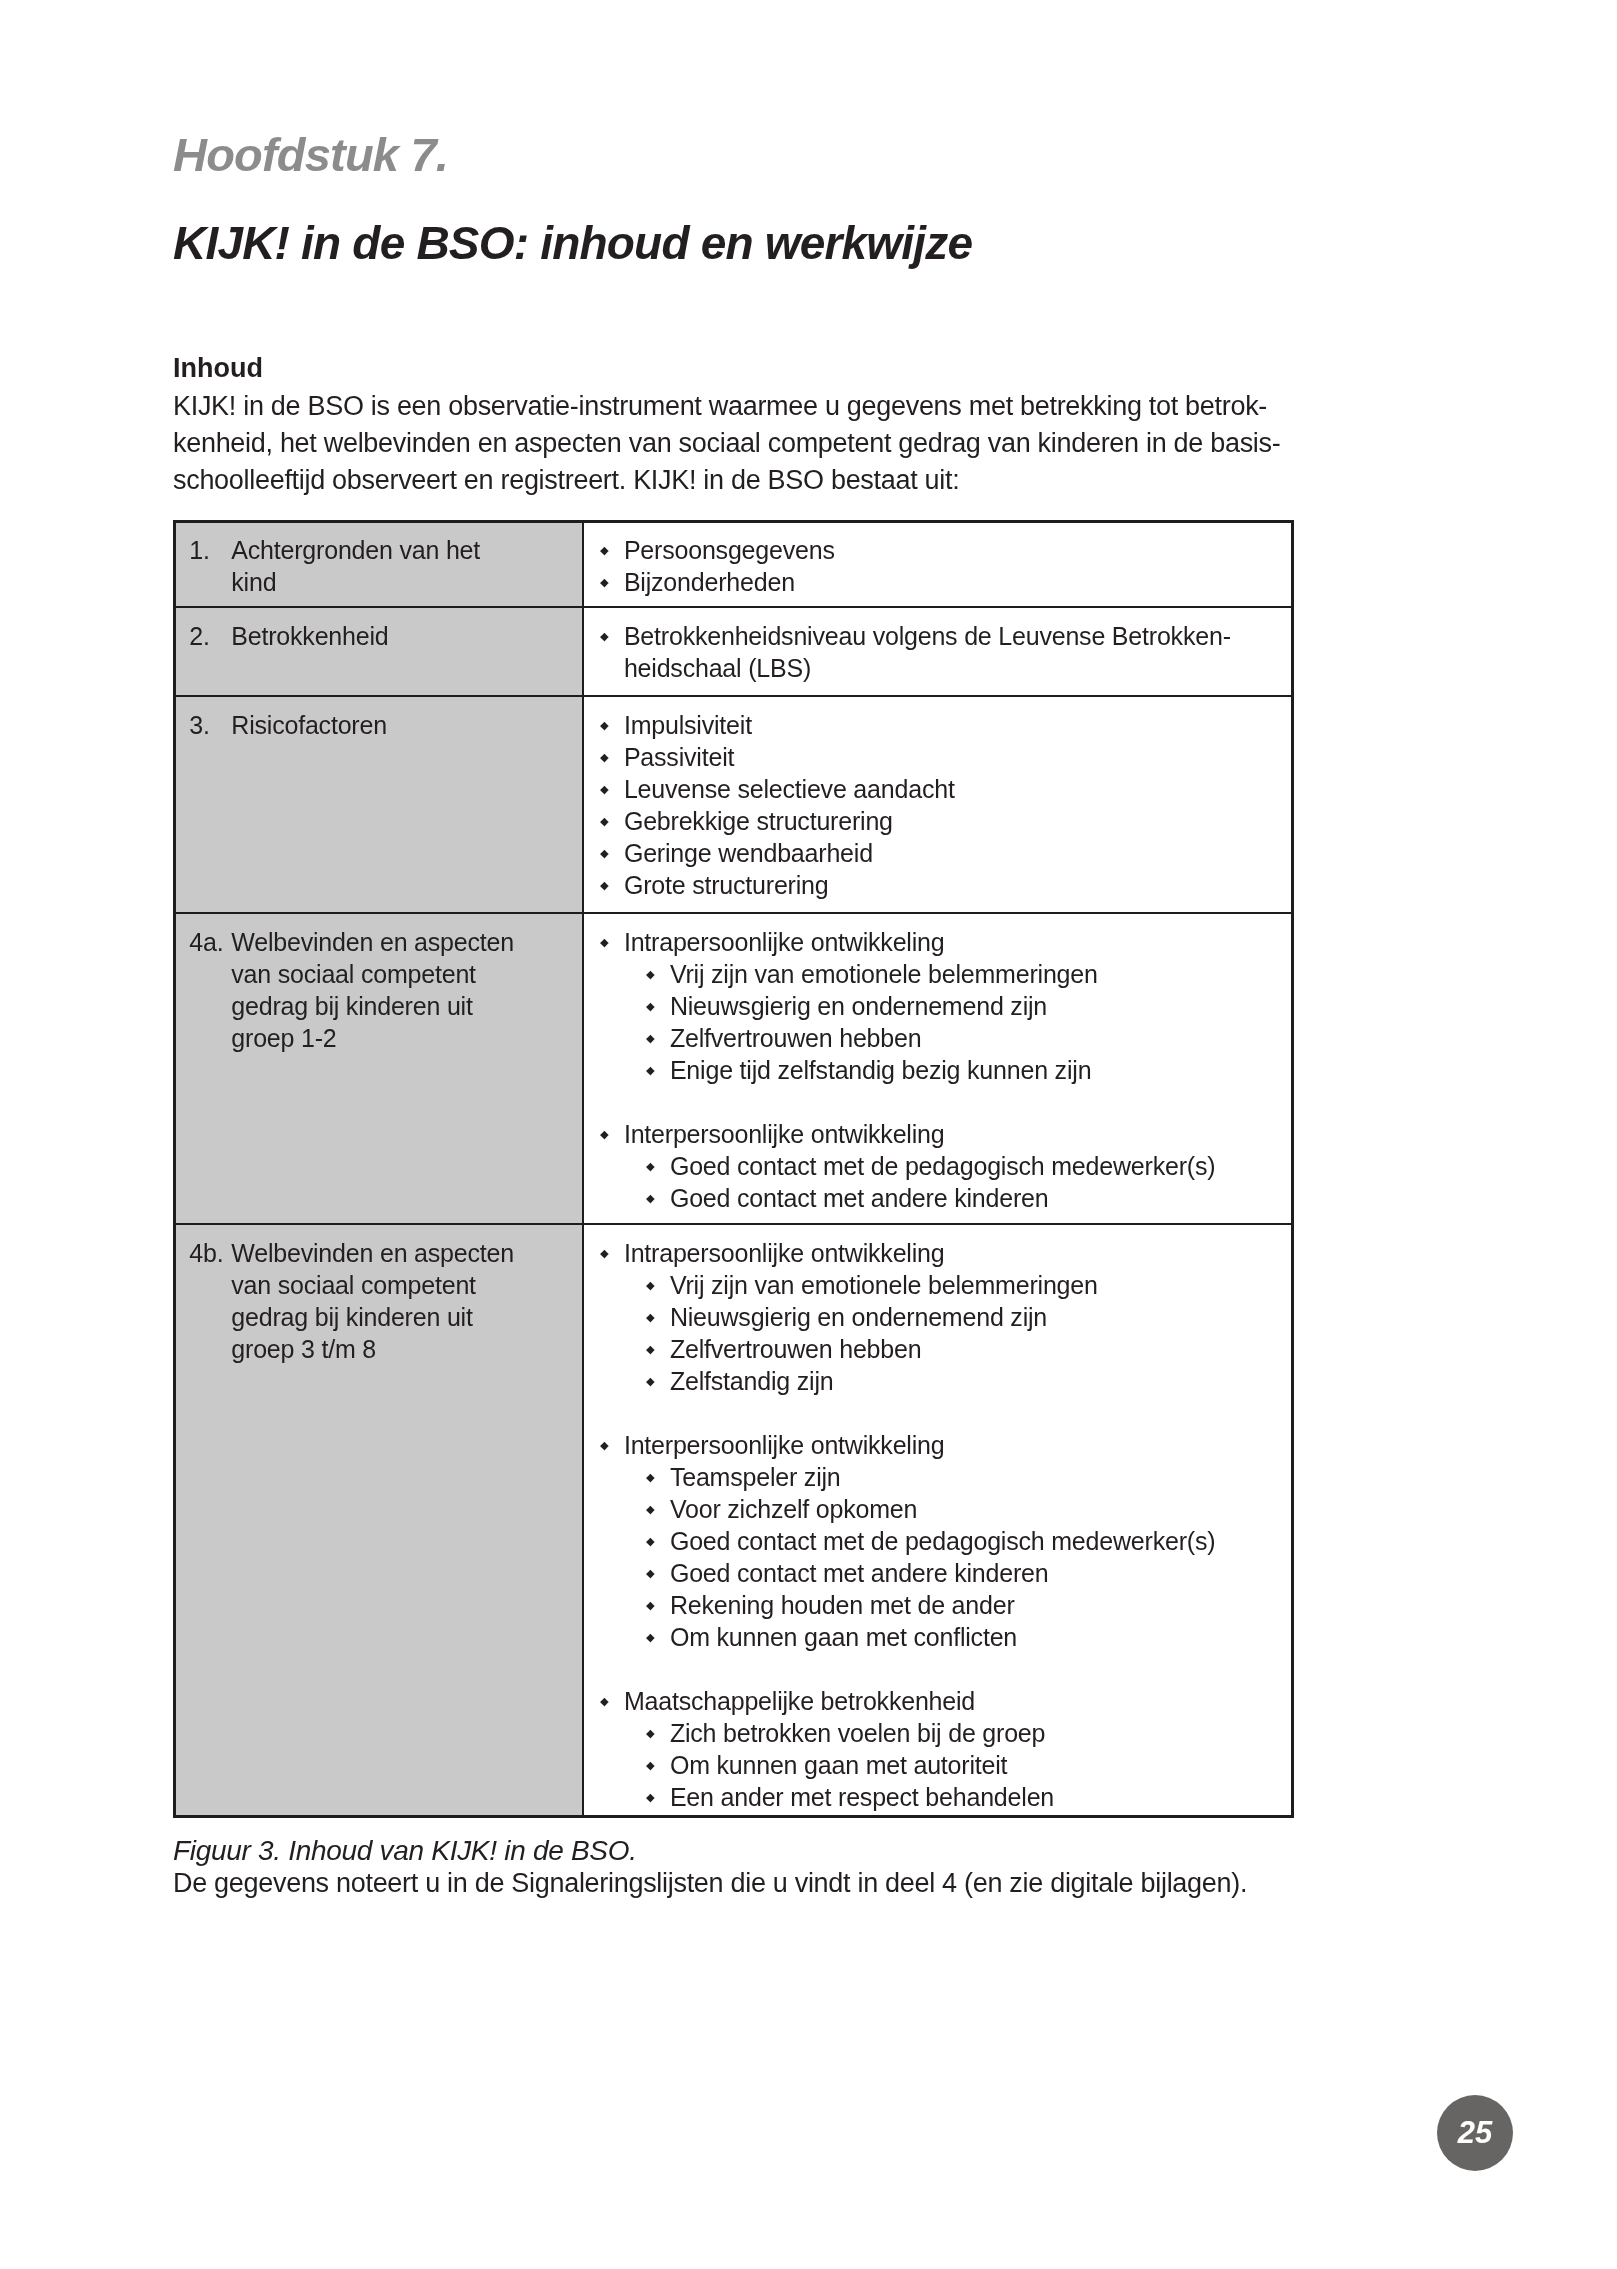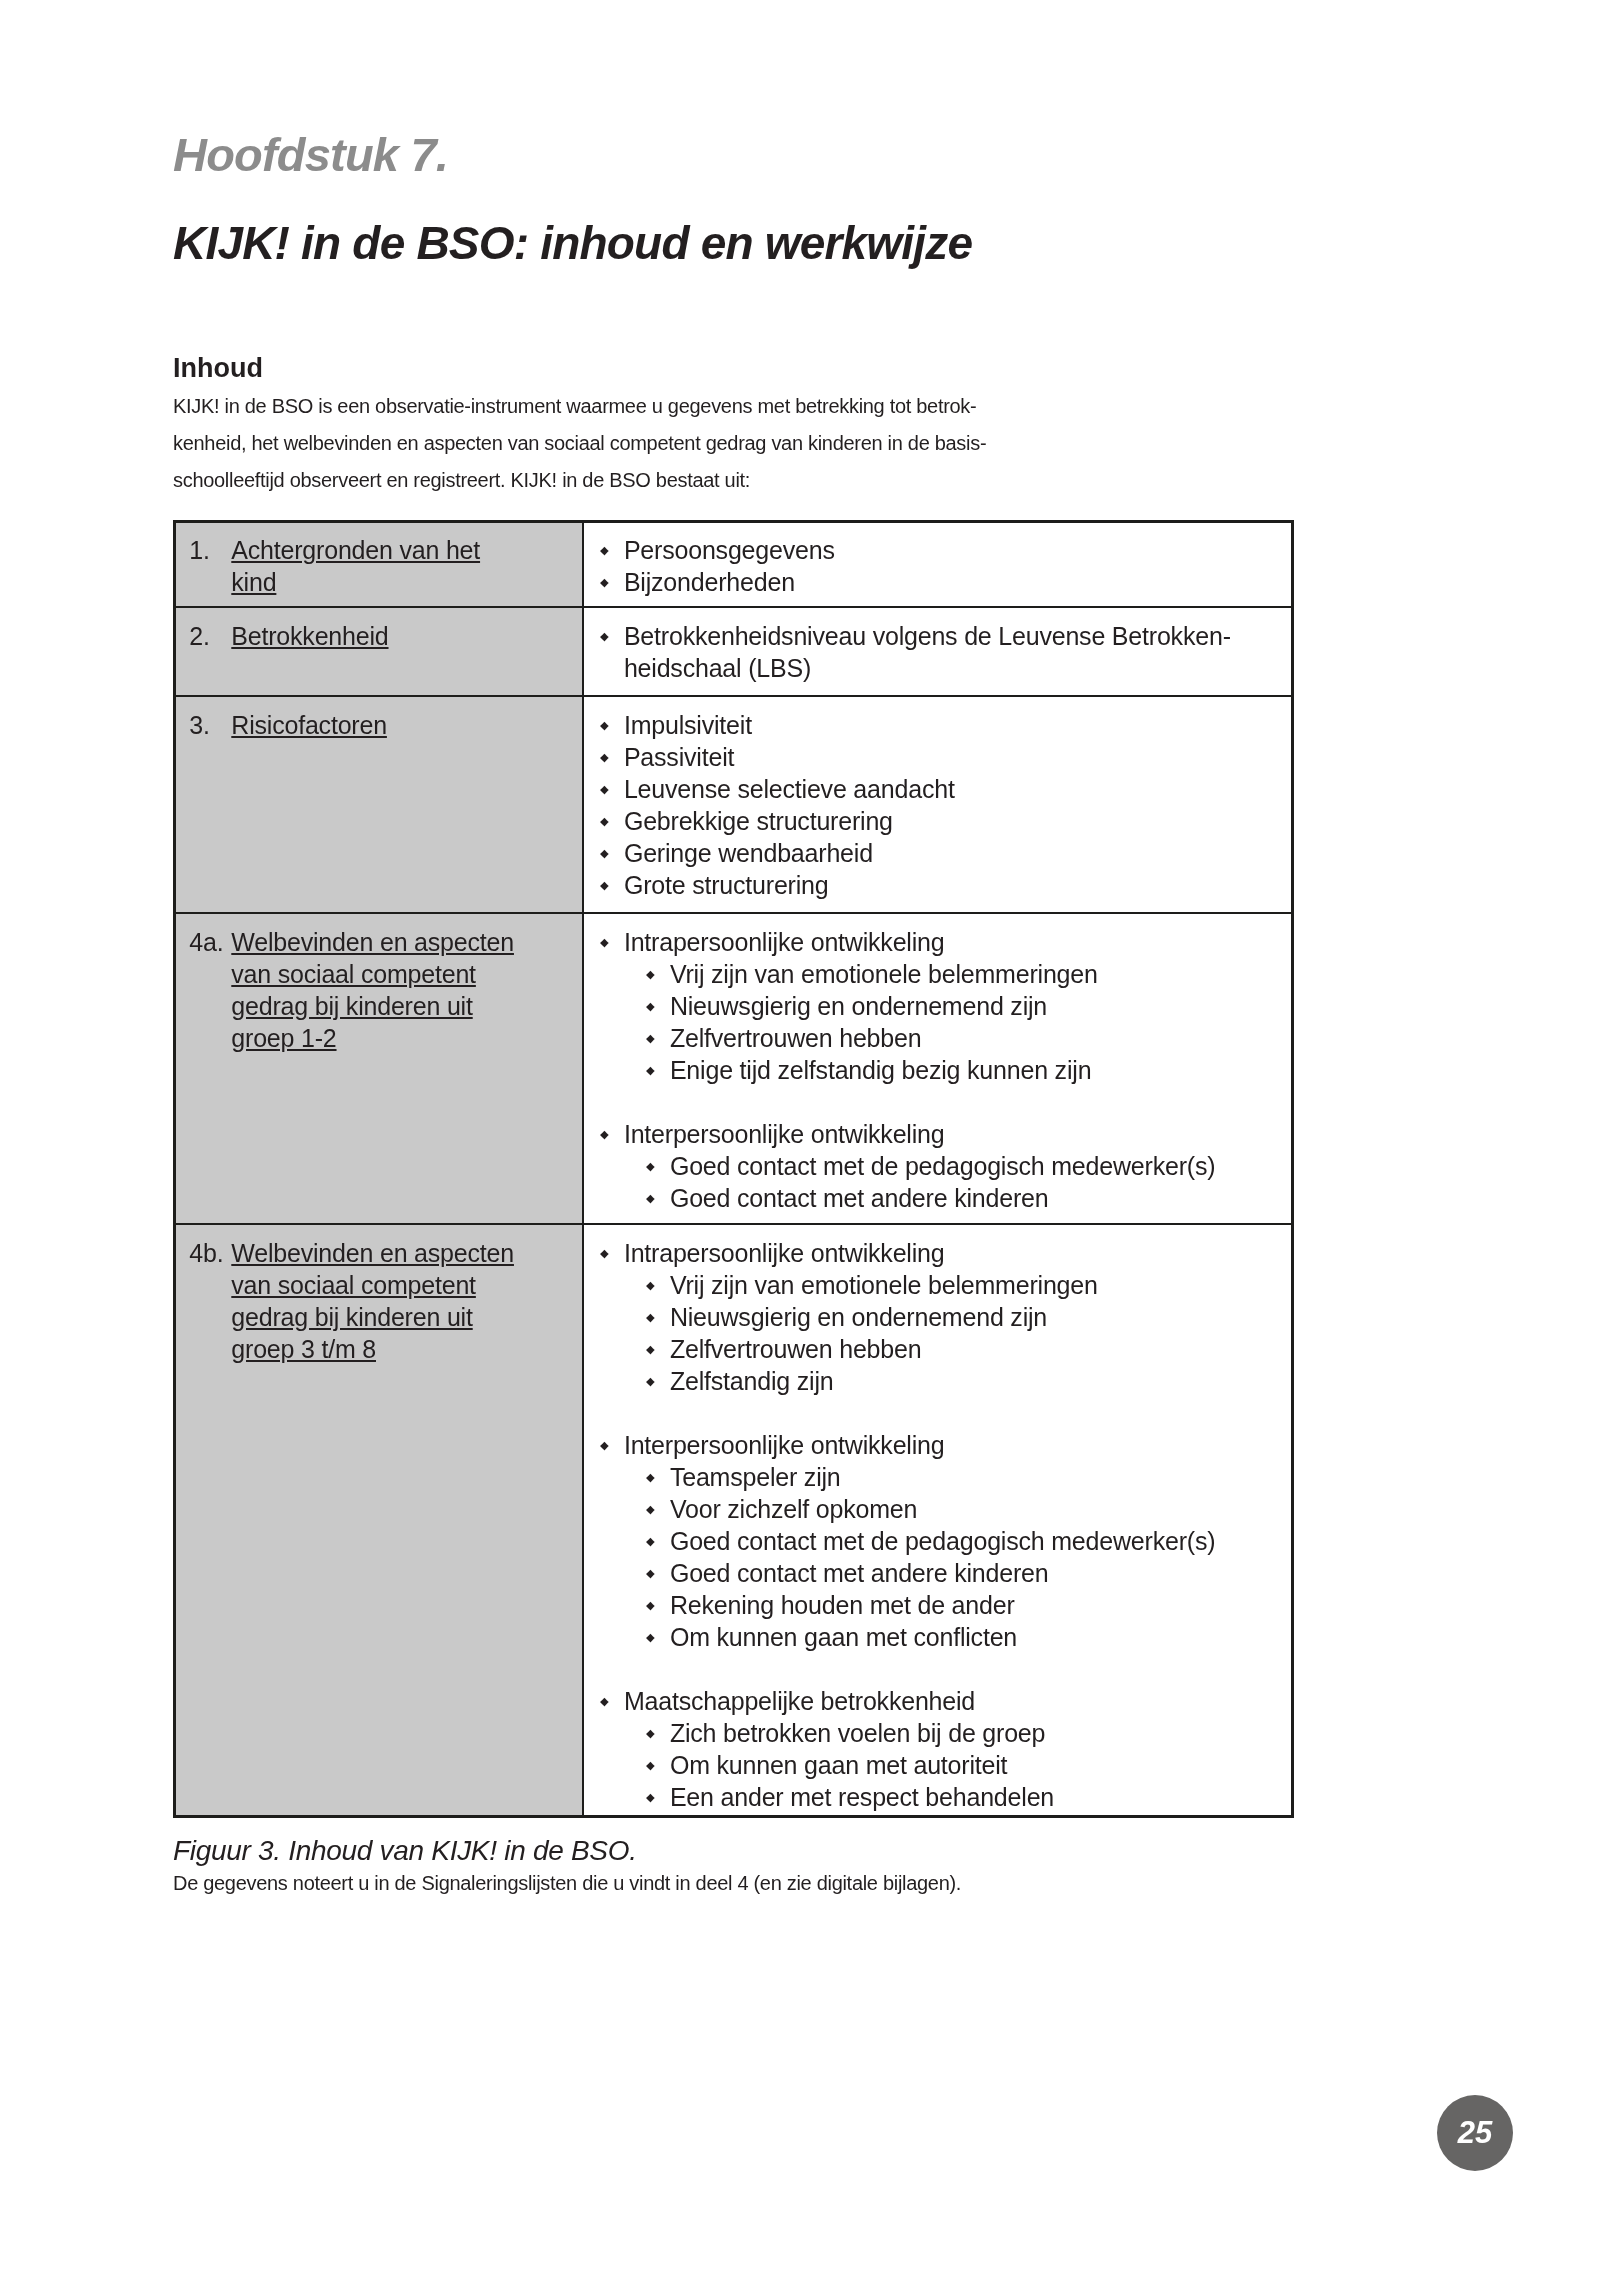--- a/index.html
+++ b/index.html
@@ -22,34 +22,34 @@
     color:var(--chapter-gray);line-height:48px;letter-spacing:-0.8px;
   }
   .doc-title{
     font-size:46px;font-weight:bold;font-style:italic;
     color:var(--text-black);line-height:53px;letter-spacing:-0.8px;margin-top:38px;
   }
   .section-heading{
     margin-top:82px;font-size:27px;font-weight:bold;line-height:32px;
   }
   .body-text{
-    margin:0;font-size:20px;line-height:37px;letter-spacing:-0.3px;
+    margin:0;font-size:27px;line-height:37px;letter-spacing:-0.3px;
     white-space:pre-line;
   }
   .intro{margin-top:3.8px;}
   .ctable{
     border-collapse:collapse;margin-top:21px;table-layout:fixed;
     width:1121px;border:3.8px solid var(--border-black);
   }
   .ctable td{border:2.9px solid var(--border-black);vertical-align:top;}
   .cell-left{background:var(--cell-gray);width:385px;padding:11.4px 7.6px 0 13.3px;}
   .cell-right{background:#ffffff;padding:11.4px 7.6px 0 0;}
   .num-label{display:flex;font-size:25px;line-height:32px;letter-spacing:-0.2px;}
   .row-num{flex:0 0 42px;}
-  .row-label{white-space:pre-line;text-decoration:underline;}
+  .row-label{white-space:pre-line;}
   .item{display:flex;font-size:25px;line-height:32px;letter-spacing:-0.2px;}
   .item .bullet{flex:0 0 24px;font-size:11.4px;line-height:32px;color:var(--text-black);}
   .item.l1{padding-left:16px;}
   .item.l2{padding-left:62px;}
   .item .item-text{white-space:pre-line;}
   .spacer{height:32px;}
   .caption{
     margin:19px 0 0 0;font-size:28px;font-style:italic;line-height:28.5px;
     letter-spacing:-0.3px;
   }

